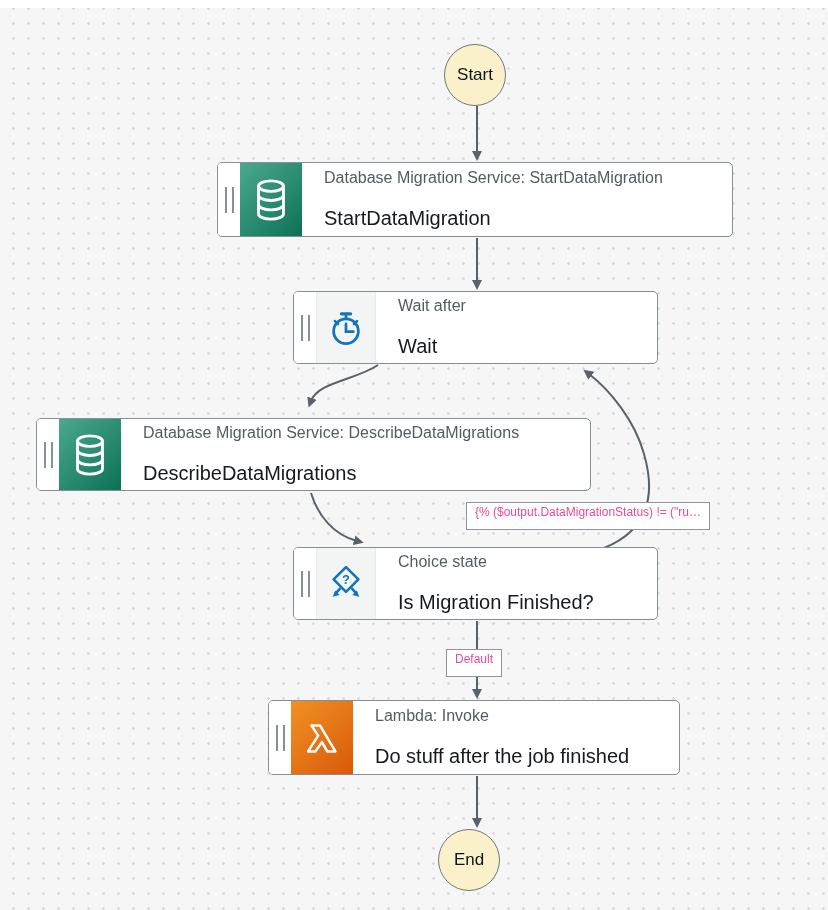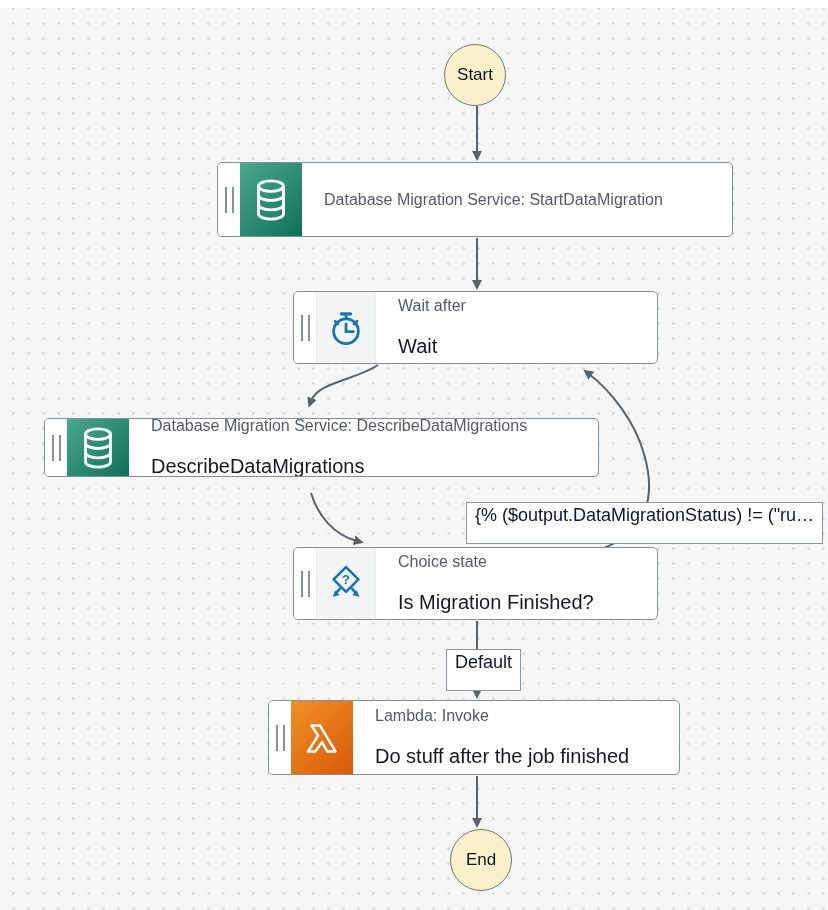--- a/index.html
+++ b/index.html
@@ -6,39 +6,39 @@
   html,body{width:828px;height:910px;font-family:"Liberation Sans",sans-serif;}
   .canvas{position:relative;width:828px;height:910px;overflow:hidden;
     background-color:#f6f6f7;
     background-image:radial-gradient(circle,#d8dade 1.2px,rgba(0,0,0,0) 1.5px);
     background-size:15px 15px;background-position:6px 8px;margin-top:8px;}
   svg.edges{position:absolute;left:0;top:0;z-index:1}
   .terminal{position:absolute;width:62px;height:62px;border-radius:50%;
     background:#faf1ca;border:1.5px solid #6f7780;display:flex;align-items:center;
     justify-content:center;font-size:17px;color:#0f141a;z-index:2}
   #start{left:444px;top:36px}
-  #end{left:450px;top:821px}
+  #end{left:438px;top:821px}
   .node{position:absolute;display:flex;align-items:stretch;background:#fff;
     border:1px solid #858f96;border-radius:5px;z-index:2;overflow:hidden}
   #node-startdm{left:217px;top:154px;width:516px;height:75px}
   #node-wait{left:293px;top:283px;width:365px;height:73px}
-  #node-describe{left:44px;top:410px;width:555px;height:59px}
+  #node-describe{left:36px;top:410px;width:555px;height:73px}
   #node-choice{left:293px;top:539px;width:365px;height:73px}
   #node-lambda{left:268px;top:692px;width:412px;height:75px}
   .handle{flex:0 0 22px;display:flex;align-items:center;justify-content:center;background:#fff;cursor:grab}
   .grip{width:9px;height:26px;border-left:2px solid #87909a;border-right:2px solid #87909a}
   .iconbox{flex:0 0 62px;display:flex;align-items:center;justify-content:center}
   .iconbox.teal{background:linear-gradient(135deg,#4aa98f 0%,#0d7155 100%)}
   .iconbox.orange{background:linear-gradient(135deg,#f19123 0%,#d9590b 100%)}
   .iconbox.plain{flex:0 0 60px;background:#f3f4f4;border-left:1px solid #e8eaeb;border-right:1px solid #e8eaeb}
   .texts{display:flex;flex-direction:column;justify-content:center;padding-left:22px;gap:20px;min-width:0}
   .type{font-size:16px;color:#545b64;white-space:nowrap}
   .name{font-size:20px;color:#16191f;white-space:nowrap}
-  .edge-label{position:absolute;background:#fff;border:1px solid #8d969e;color:#0f172a;
-    font-size:18px;padding:2px 8px 17px;white-space:nowrap;z-index:3}
+  .edge-label{position:absolute;background:#fff;border:1px solid #8d969e;color:#ec4899;
+    font-size:12px;padding:2px 8px 10px;white-space:nowrap;z-index:3}
   #label-condition{left:466px;top:494px}
   #label-default{left:446px;top:641px}
 </style>
 </head>
 <body>
 
 <div class="canvas">
 
   <svg class="edges" width="828" height="910">
     <defs>
@@ -72,20 +72,21 @@
           <path d="M11 9.5 V38.5"></path>
             <path d="M37 9.5 V38.5"></path>
           <path d="M11 38.5 A13 5.5 0 0 0 37 38.5"></path>
           <path d="M11 19 A13 5.5 0 0 0 37 19"></path>
           <path d="M11 28.8 A13 5.5 0 0 0 37 28.8"></path>
         </g>
       </svg>
     </div>
     <div class="texts">
       <div class="type">Database Migration Service: StartDataMigration</div>
+      <div class="name">StartDataMigration</div>
     </div>
   </div>
 
   <div class="node" id="node-wait">
     <div class="handle">
         <span class="grip"></span>
       </div>
     <div class="iconbox plain">
       <svg viewBox="0 0 48 48" width="44" height="44">
         <g fill="none" stroke="#1274bb" stroke-width="3" stroke-linecap="round">

